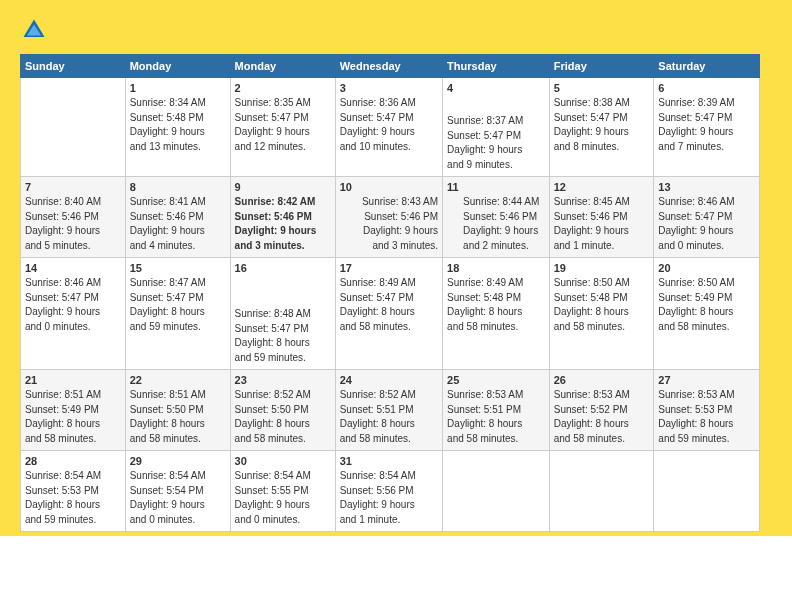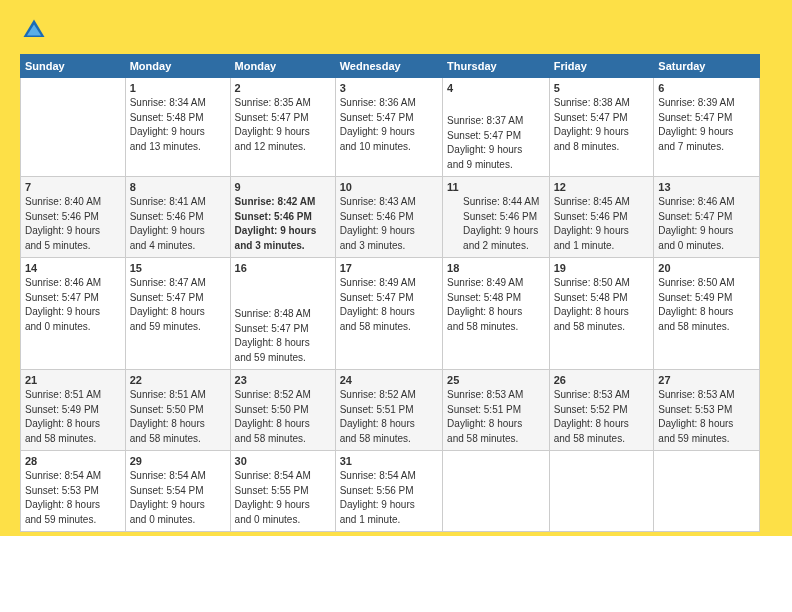--- a/index.html
+++ b/index.html
@@ -188,21 +188,21 @@
           </td>
           <td>
             <span class="day-num">9</span>
             <div class="day-detail" style="white-space: pre-line; font-weight: bold;">Sunrise: 8:42 AM
 Sunset: 5:46 PM
 Daylight: 9 hours
 and 3 minutes.</div>
           </td>
           <td>
             <span class="day-num">10</span>
-            <div class="day-detail" style="white-space: pre-line;">Sunrise: 8:43 AM
+            <div class="day-detail" style="white-space: pre-line; text-align: right;">Sunrise: 8:43 AM
 Sunset: 5:46 PM
 Daylight: 9 hours
 and 3 minutes.</div>
           </td>
           <td>
             <span class="day-num">11</span>
             <div class="day-detail" style="white-space: pre-line; margin-left: 16px;">Sunrise: 8:44 AM
 Sunset: 5:46 PM
 Daylight: 9 hours
 and 2 minutes.</div>

